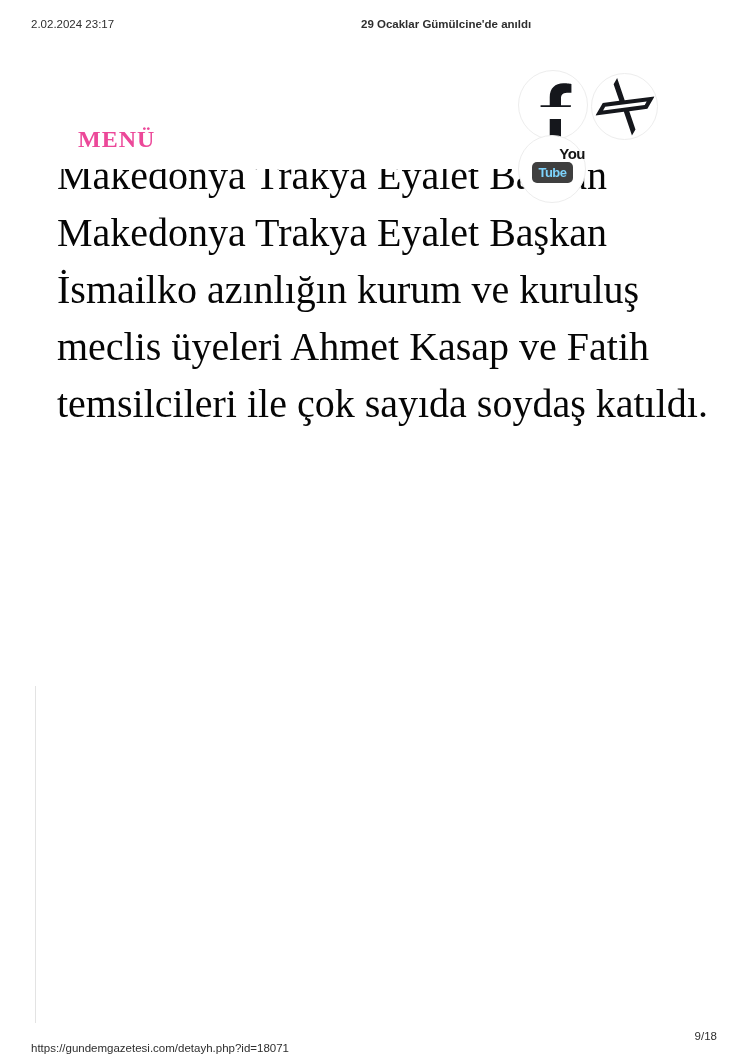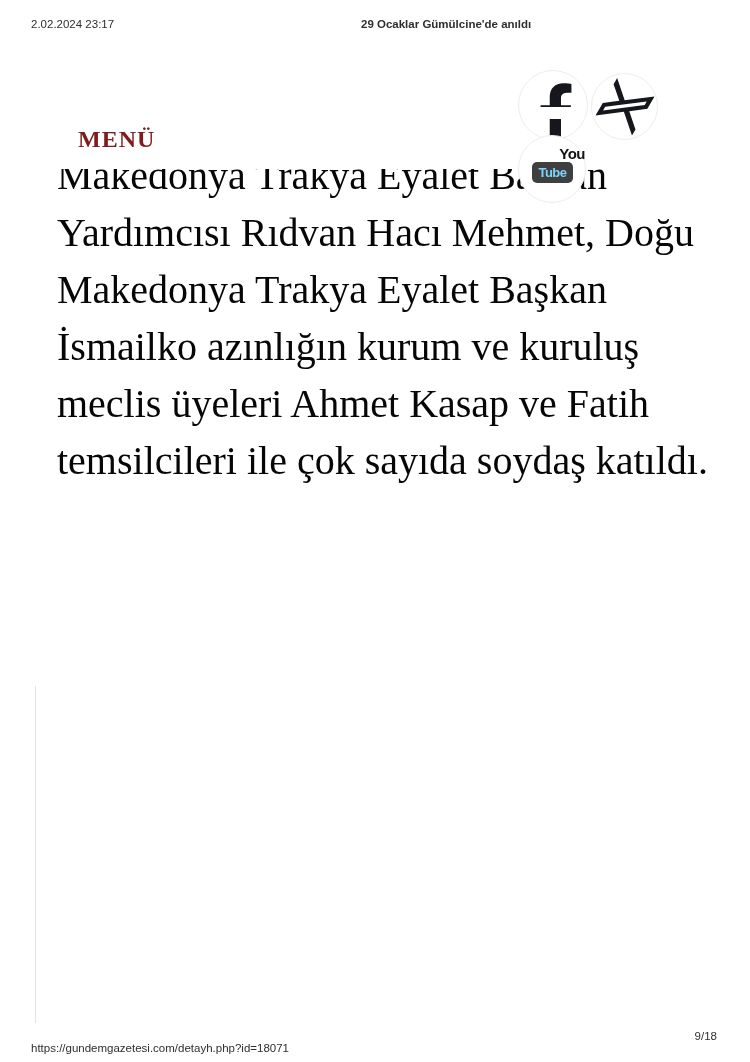--- a/index.html
+++ b/index.html
@@ -27,21 +27,21 @@
   .header-mask{
     position:absolute;left:0;top:0;width:750px;height:169px;
     background:#ffffff;z-index:2;
   }
 
   
   .menu-label{
     position:absolute;left:78px;top:126px;
     font-family:"Liberation Serif", serif;
     font-weight:bold;font-size:24px;letter-spacing:1px;
-    color:#7f1d1d;z-index:6;
+    color:#ec4899;z-index:6;
   }
 
   
   .article{
     position:absolute;left:57px;top:147px;width:680px;
     z-index:1;
   }
   .article .line{
     font-family:"Liberation Serif", serif;
     font-size:40px;line-height:57px;height:57px;
@@ -79,21 +79,20 @@
     position:absolute;left:35px;top:686px;width:1px;height:337px;
     background:#e3e3e3;z-index:1;
   }
 </style>
 </head>
 <body>
 
 <div class="article">
   <div>
       <div class="line">Makedonya Trakya Eyalet Başkan</div>
-      <div class="line">Yardımcısı Rıdvan Hacı Mehmet, Doğu</div>
       <div class="line">Makedonya Trakya Eyalet Başkan</div>
       <div class="line">İsmailko azınlığın kurum ve kuruluş</div>
       <div class="line">meclis üyeleri Ahmet Kasap ve Fatih</div>
       <div class="line">temsilcileri ile çok sayıda soydaş katıldı.</div>
     </div>
 </div>
 
 <div class="header-mask"></div>
 
 <div class="print-meta hdr-date">2.02.2024 23:17</div>

